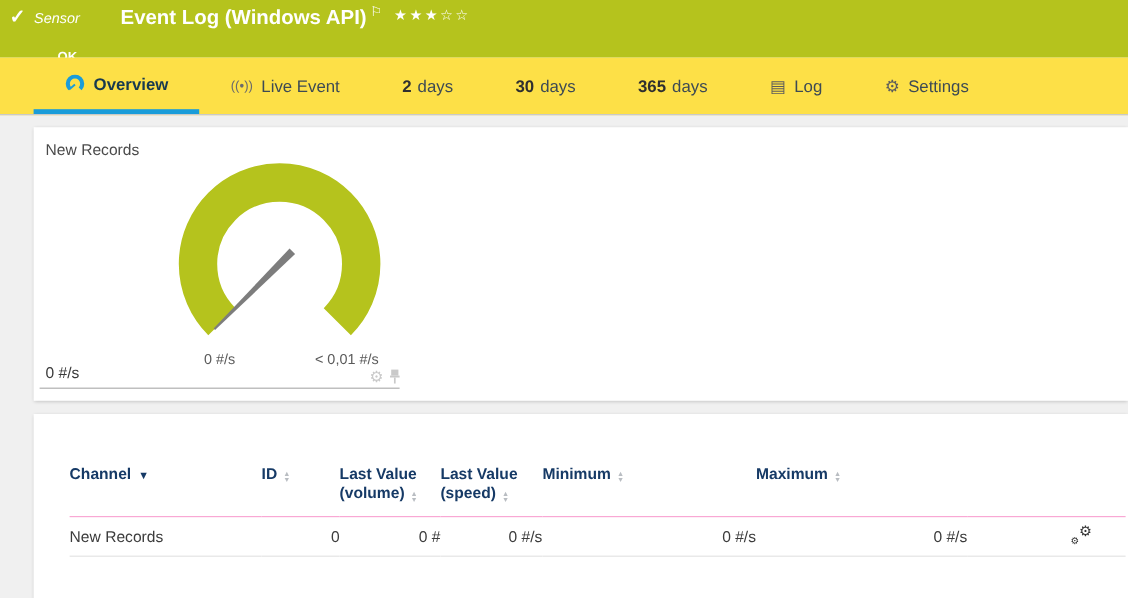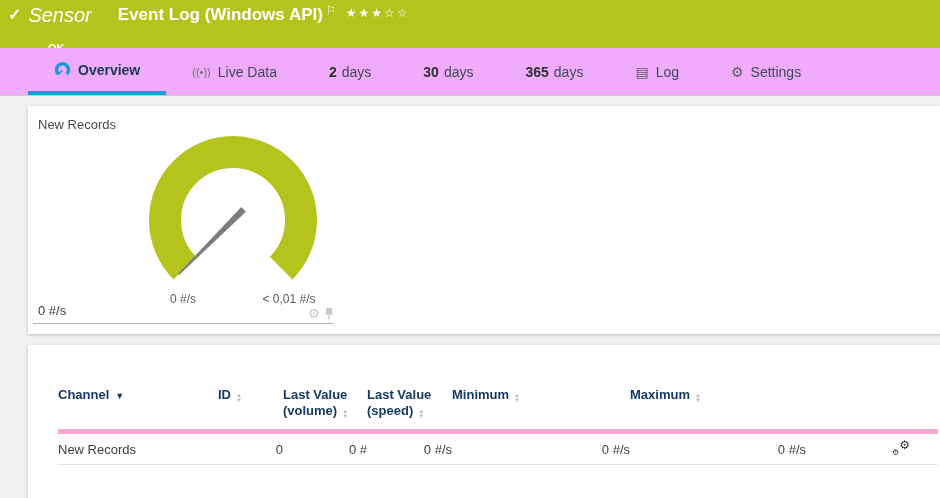--- a/index.html
+++ b/index.html
@@ -4,29 +4,29 @@
 <style>
   * { margin:0; padding:0; box-sizing:border-box; }
   html,body { width:940px; height:498px; overflow:hidden;
     font-family:"Liberation Sans", sans-serif; background:#f0f0f0; }
 
   
   .banner { position:absolute; left:0; top:0; width:940px; height:48px;
     background:#b5c31d; color:#fff; }
   .banner-line { position:absolute; left:8px; top:5px; display:flex; align-items:flex-start; }
   .check { font-size:16px; font-weight:bold; margin-right:7px; line-height:20px; }
-  .kind { font-style:italic; font-size:20px; line-height:20px; margin-right:26px;text-align:center; }
-  .title { font-size:17px; font-weight:bold; line-height:20px; }
+  .kind { font-style:italic; font-size:12px; line-height:20px; margin-right:6px;text-align:center; }
+  .title { font-size:17px; font-weight:bold; line-height:20px;margin-left:28px; }
   .flag { font-size:11px; line-height:11px; margin:0 10px 0 3px; }
   .stars { font-size:12px; letter-spacing:2px; line-height:14px; margin-top:1px; }
   .status-ok { position:absolute; left:48px; top:42px; font-size:11px; font-weight:bold;text-align:center; }
 
   
   .tabbar { position:absolute; left:0; top:48px; width:940px; height:48px;
-    background:#f0abfc; border-bottom:1px solid #c9c9c9; display:flex; padding-left:28px; }
+    background:#fde047; border-bottom:1px solid #c9c9c9; display:flex; padding-left:28px; }
   .tab { height:100%; display:flex; align-items:center; padding:0 26px;
     font-size:14px; color:#3d4a54; cursor:pointer; white-space:nowrap; }
   .tab .ticon { margin-right:7px; display:inline-flex; align-items:center; }
   .tab.active { border-bottom:4px solid #1a9cd9; color:#17394f; font-weight:bold; }
   .tab .num { font-weight:bold; color:#2f2f2f; margin-right:5px; }
   .glyph-icon { font-style:normal; color:#5c5c5c; }
   .live-glyph { font-size:11px; color:#6b6b6b; letter-spacing:0; }
   .log-glyph { font-size:14px; }
   .gear-glyph { font-size:14px; }
 
@@ -45,21 +45,21 @@
   .widget-icons .gear-glyph { font-size:13px; color:#c9c9c9; }
   .widget-divider { position:absolute; left:5px; top:217px; width:300px;
     border-top:1px solid #b0b0b0; }
 
   
   table { border-collapse:collapse; table-layout:fixed;
     position:absolute; left:30px; top:38px; width:880px; }
   th { font-size:13px; font-weight:bold; color:#163a66; text-align:left;
     vertical-align:top; padding:4px 0 10px 0; line-height:16px; cursor:pointer; }
   th.col-channel { text-align:left; }
-  thead tr { border-bottom:5px solid #f9a8d4; }
+  thead tr { border-bottom:1px solid #f9a8d4; }
   tbody tr { border-bottom:1px solid #e4e4e4; }
   td { font-size:13px; color:#3c3c3c; text-align:right; height:33px; padding:0; }
   td.col-channel { text-align:left; }
   td.col-actions, th.col-actions { text-align:right; padding-right:28px; }
   .sort { display:inline-flex; flex-direction:column; margin-left:5px;
     vertical-align:2px; line-height:5px; }
   .sort span { font-size:6px; color:#b9bdc2; }
   .chan-sort { font-size:9px; color:#163a66; margin-left:6px; }
   .row-gears { position:relative; display:inline-block; width:18px; height:16px;
     cursor:pointer; }
@@ -85,21 +85,21 @@
     <span class="ticon">
       <svg width="17" height="15" viewBox="0 0 17 15">
         <path d="M4.2 12 A 6 6 0 1 1 12.8 12" fill="none" stroke="#1a9cd9" stroke-width="3.4"></path>
         <path d="M8.5 8.5 L3.6 12.6" stroke="#1a9cd9" stroke-width="1.6"></path>
       </svg>
     </span>
     <span>Overview</span>
   </div>
   <div class="tab">
     <span class="ticon live-glyph">((•))</span>
-    <span>Live Data</span>
+    <span>Live Event</span>
   </div>
   <div class="tab">
     <span class="num">2</span>
     <span>days</span>
   </div>
   <div class="tab">
     <span class="num">30</span>
     <span>days</span>
   </div>
   <div class="tab">

